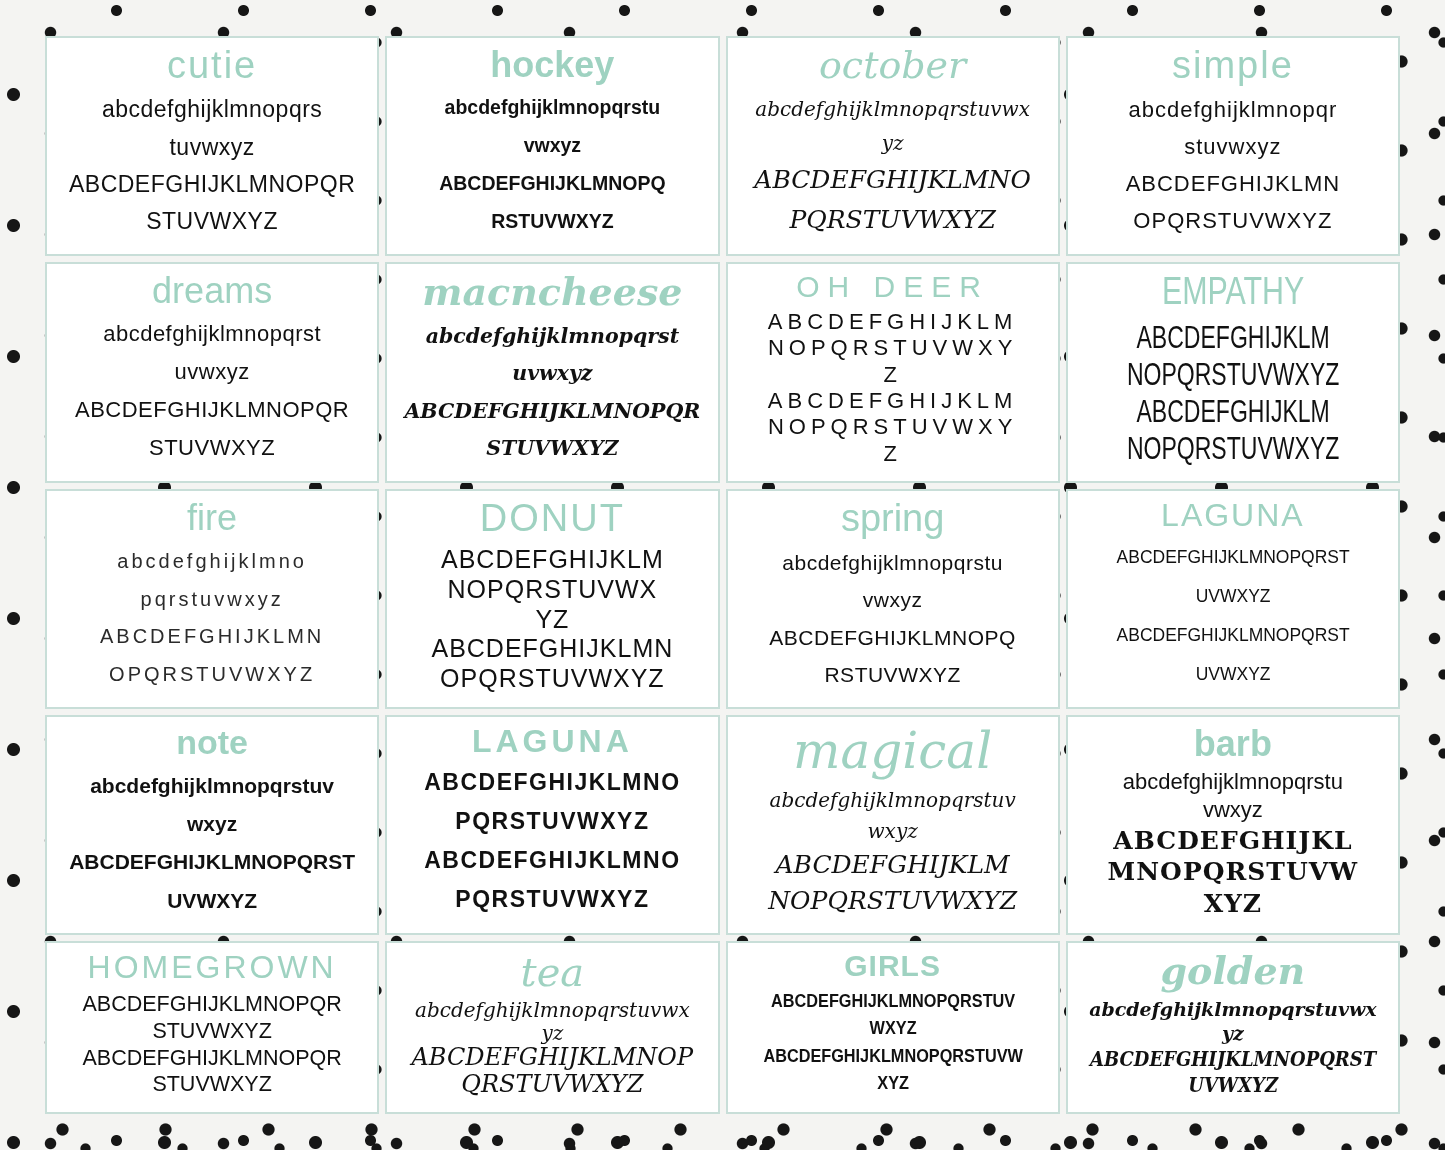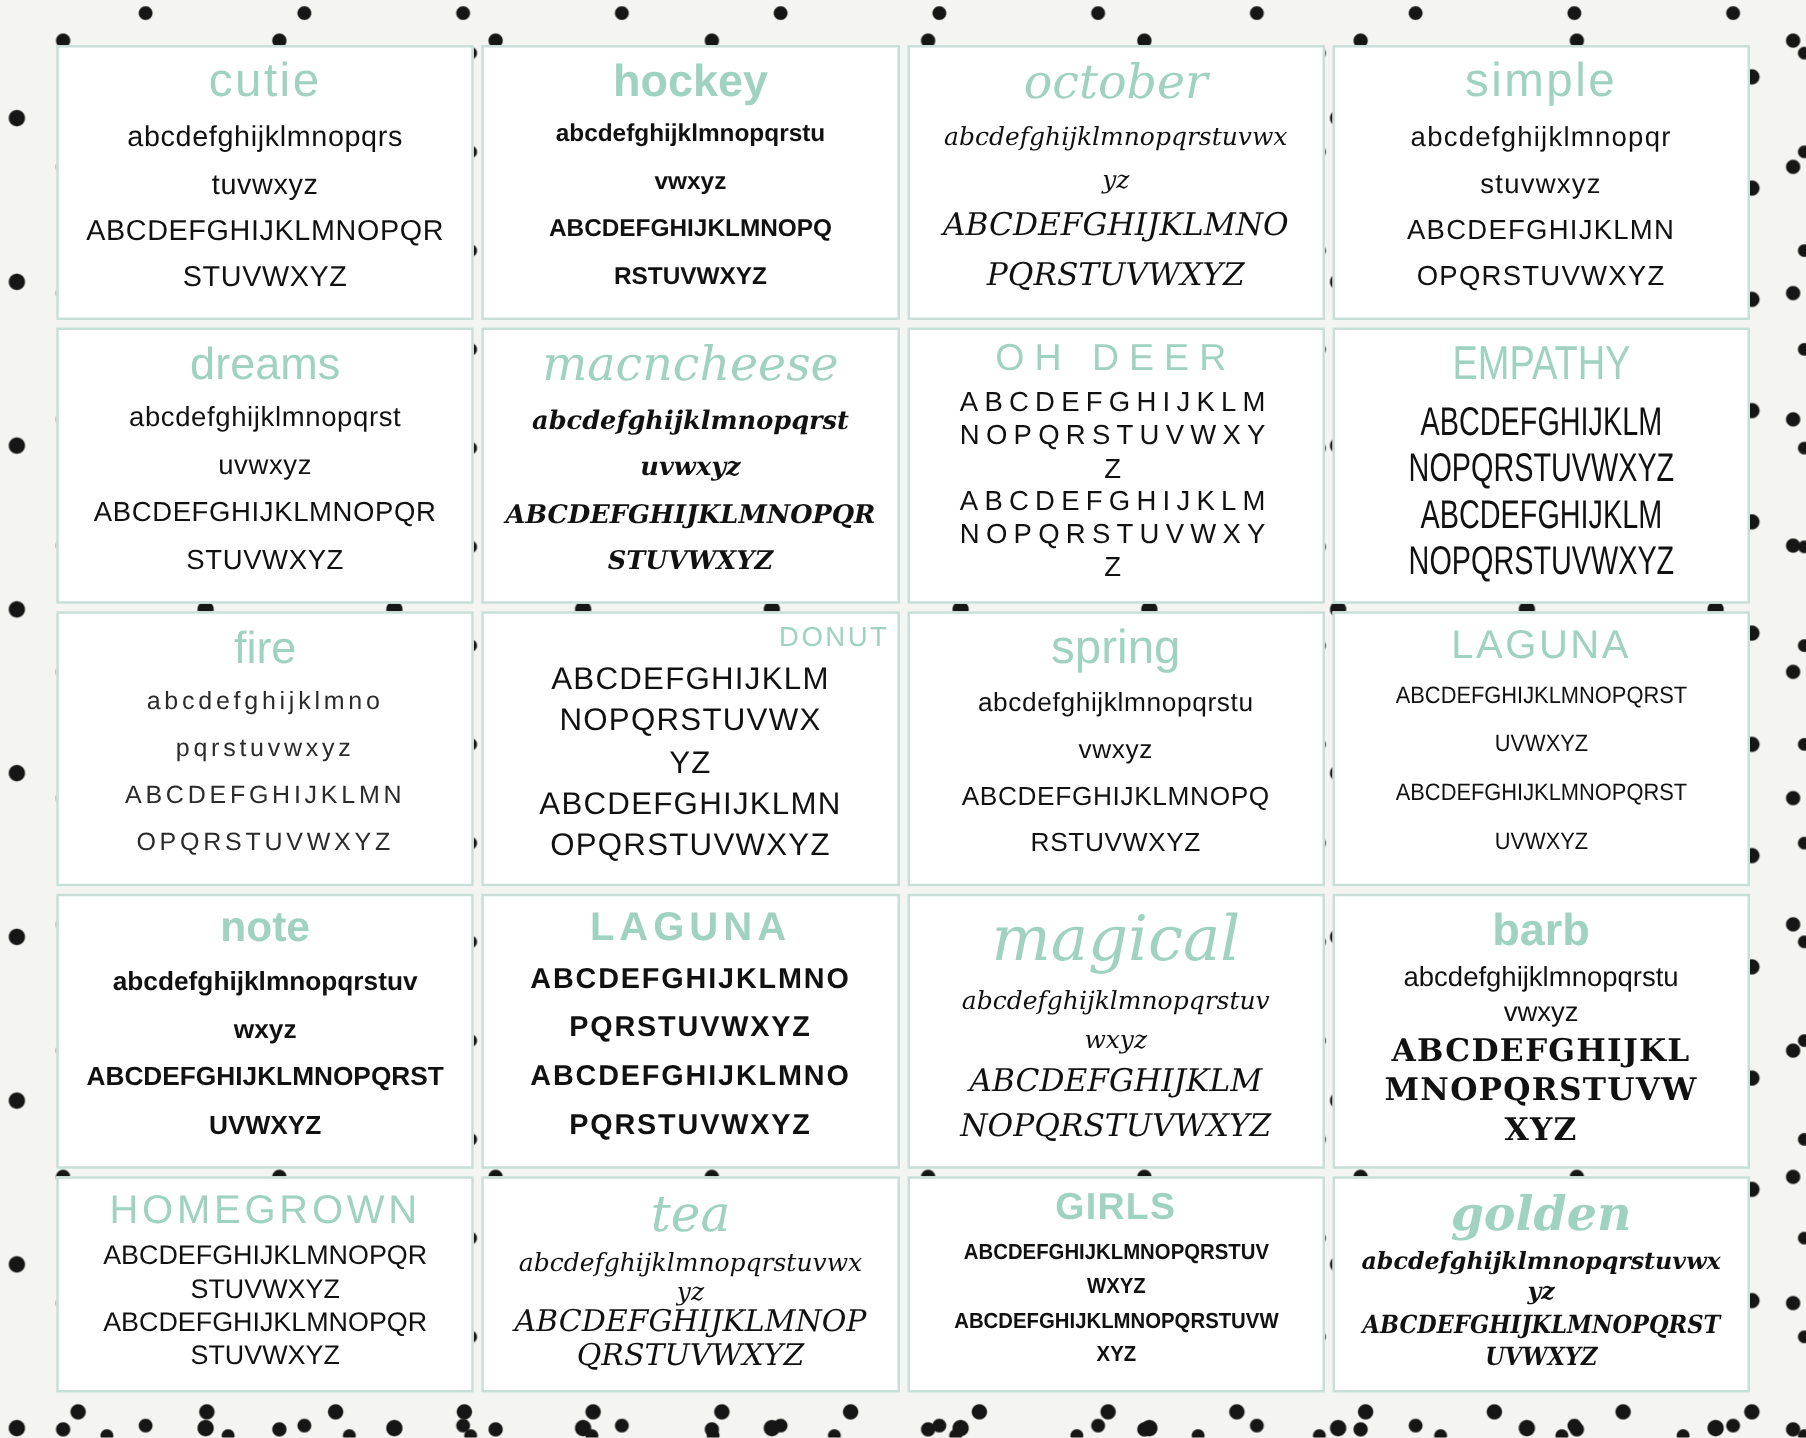--- a/index.html
+++ b/index.html
@@ -43,32 +43,32 @@
 
   .card-october .title{font-family:"DejaVu Serif",serif; font-style:italic; font-size:38px;}
   .card-october .line{font-family:"DejaVu Serif",serif; font-style:italic; font-size:20px;}
   .card-october .upper{font-size:25px;}
 
   .card-simple .title{letter-spacing:2px; font-size:38px;}
   .card-simple .line{font-size:22px; letter-spacing:1px;}
 
   .card-dreams .line{font-size:22px; letter-spacing:.5px;}
 
-  .card-macncheese .title{font-family:"DejaVu Serif",serif; font-style:italic; font-weight:normal; font-size:38px;}
+  .card-macncheese .title{font-family:"DejaVu Serif",serif; font-style:italic; font-weight:bold; font-size:38px;}
   .card-macncheese .line{font-family:"DejaVu Serif",serif; font-style:italic; font-weight:bold; font-size:20.5px;}
 
   .card-ohdeer .title{letter-spacing:8px; font-size:30px;}
   .card-ohdeer .line{font-size:22px; letter-spacing:5px; line-height:1;}
 
   .card-empathy .title{font-size:38px; transform:scaleX(.8);}
   .card-empathy .line{font-size:32px; transform:scaleX(.72); line-height:1;}
 
   .card-fire .line{font-size:20px; letter-spacing:3px; color:#2b2b2b;}
 
-  .card-donut .title{letter-spacing:2px; font-size:22px;text-align:right;}
+  .card-donut .title{letter-spacing:2px; font-size:38px;}
   .card-donut .line{font-size:25px; letter-spacing:1px;}
 
   .card-spring .title{font-size:38px;}
   .card-spring .line{font-size:21px; letter-spacing:.5px;}
 
   .card-sparkly .title{letter-spacing:2px; font-size:32px;}
   .card-sparkly .line{font-size:19px; transform:scaleX(.92);}
 
   .card-note .title{font-weight:bold; font-size:34px;}
   .card-note .line{font-weight:bold; font-size:21px;}

